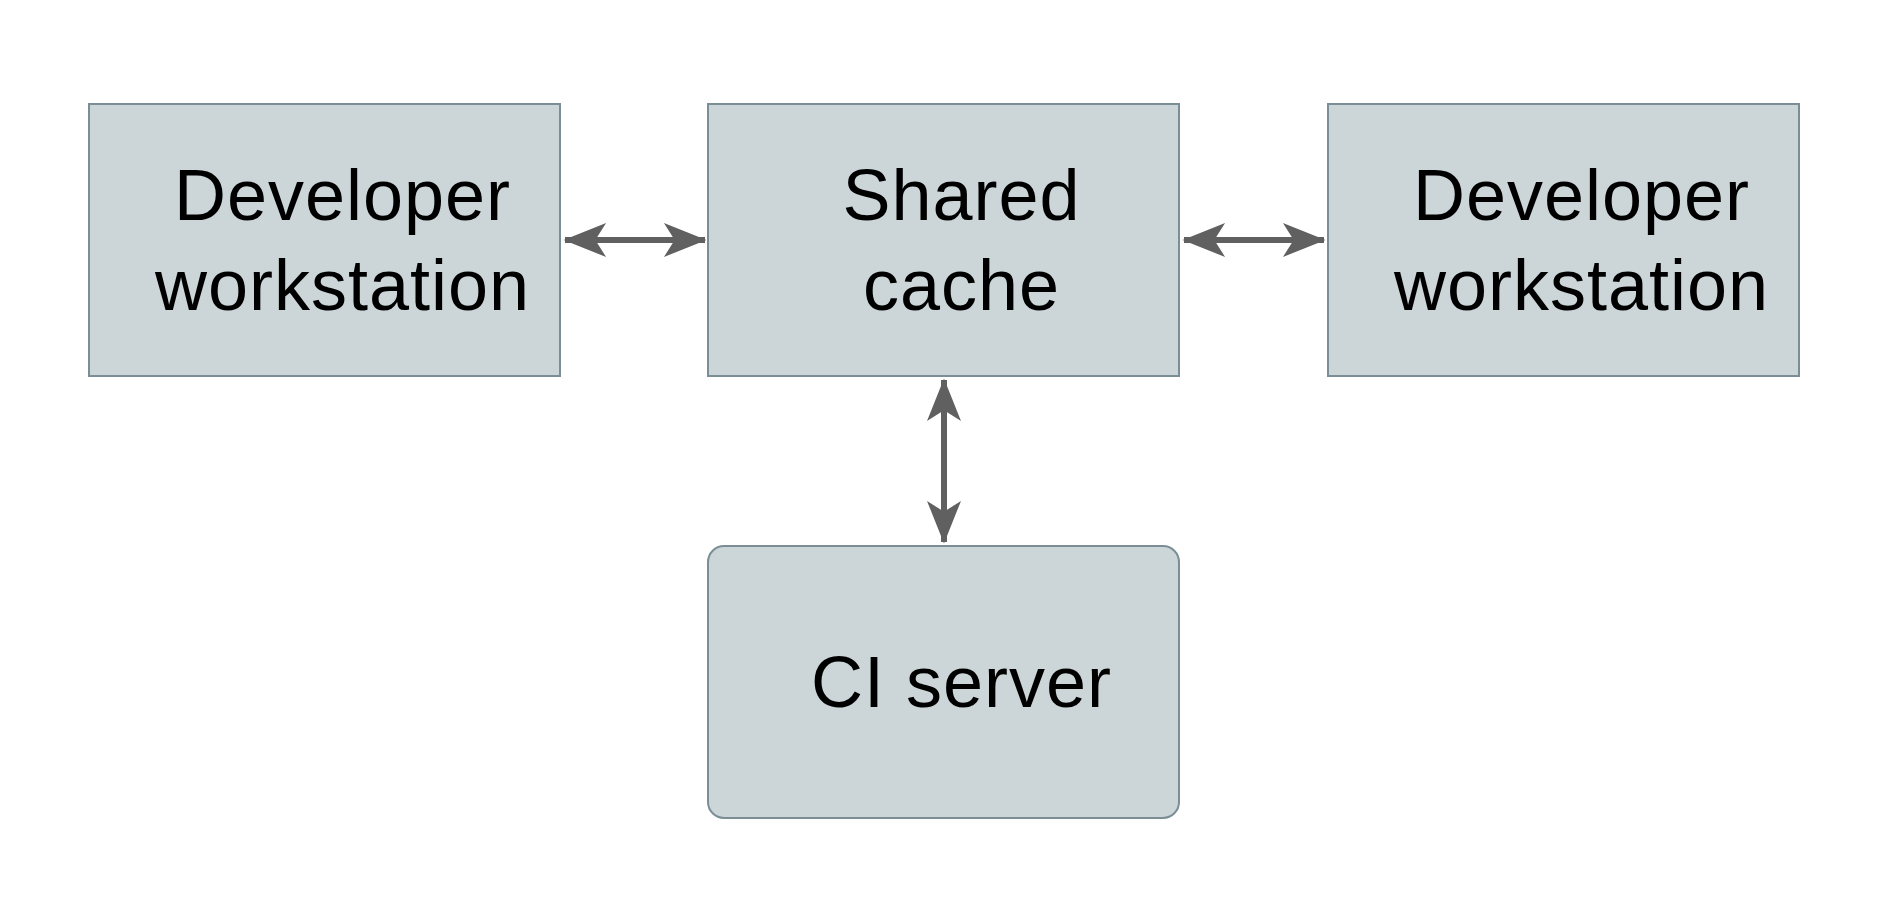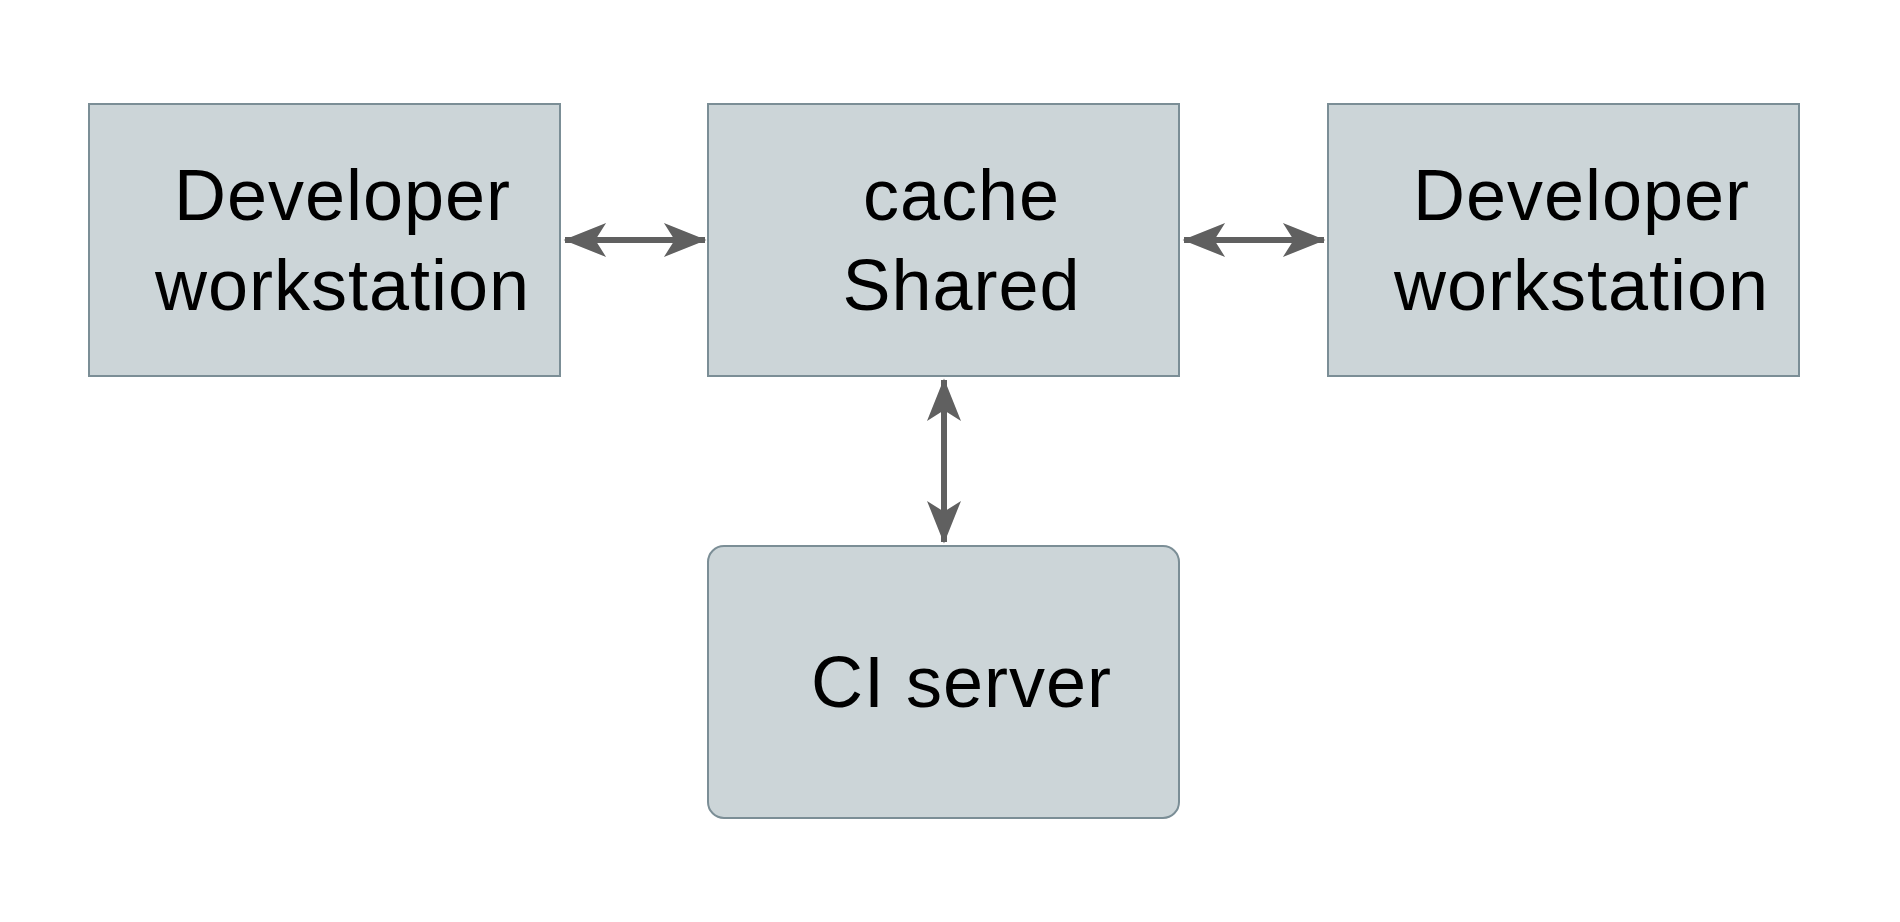--- a/index.html
+++ b/index.html
@@ -62,22 +62,22 @@
 
   <div class="node" style="left:88px; top:103px;">
     <div class="node-label">
       <div>Developer</div>
       <div>workstation</div>
     </div>
   </div>
 
   <div class="node" style="left:707px; top:103px;">
     <div class="node-label">
+      <div>Shared</div>
       <div>cache</div>
-      <div>Shared</div>
     </div>
   </div>
 
   <div class="node" style="left:1327px; top:103px;">
     <div class="node-label">
       <div>Developer</div>
       <div>workstation</div>
     </div>
   </div>
 

